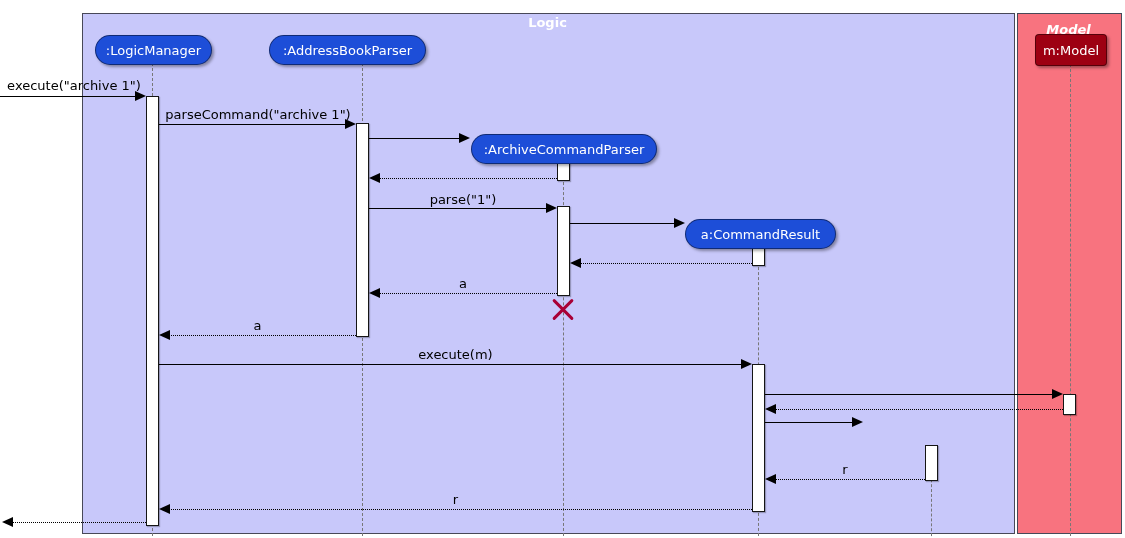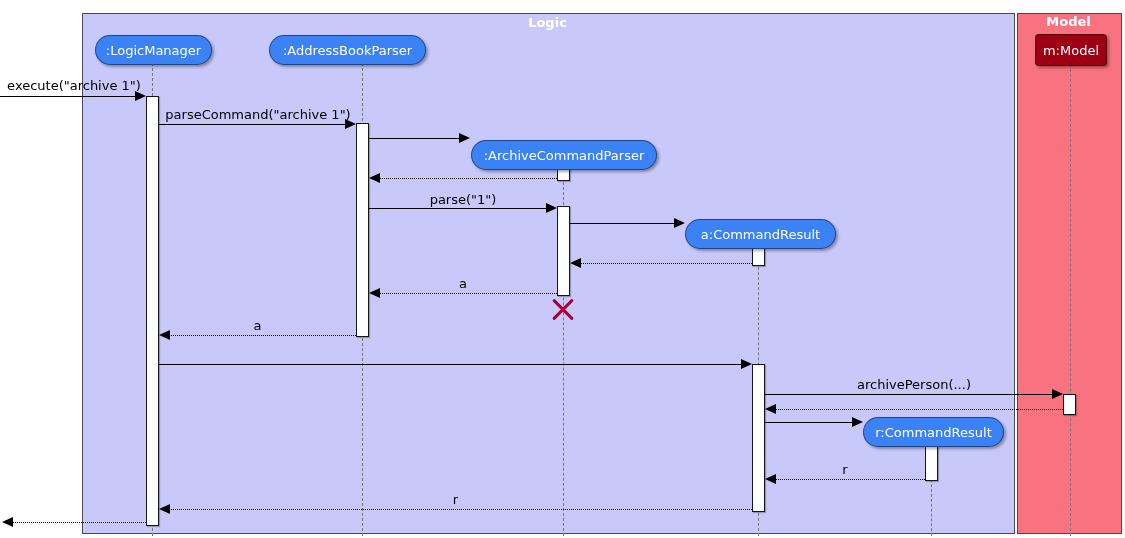--- a/index.html
+++ b/index.html
@@ -10,21 +10,21 @@
   .frame-title{position:absolute;text-align:center;font-weight:bold;color:#fff;font-size:13px;}
 
   .lifeline{position:absolute;width:0;border-left:1px dashed #777;}
 
   .activation{position:absolute;width:11px;background:#fff;border:1px solid #151515;
               box-shadow:1px 1px 1px rgba(0,0,0,0.25);}
 
   .participant{position:absolute;display:flex;align-items:center;justify-content:center;
                color:#fff;border-radius:4px;border:1px solid rgba(0,0,0,0.45);
                box-shadow:2px 2px 3px rgba(0,0,0,0.35);font-size:13px;white-space:nowrap;}
-  .participant.logic{background:#3b82f6;border-radius:15px;}
+  .participant.logic{background:#1d4ed8;border-radius:15px;}
   .participant.model{background:#9D0012;}
 
   .arrow{position:absolute;height:0;}
   .arrow .line{position:absolute;top:0;height:0;border-top:1px solid #000;}
   .arrow.dotted .line{border-top:1px dotted #000;}
   .arrow.to-right .line{left:0;right:9px;}
   .arrow.to-left  .line{left:9px;right:0;}
   .ah{position:absolute;top:-5px;width:0;height:0;
       border-top:5px solid transparent;border-bottom:5px solid transparent;}
   .ah.right{right:0;border-left:11px solid #000;}
@@ -39,21 +39,21 @@
   .destroy i.d2{transform:rotate(-45deg);}
 </style>
 </head>
 <body>
 
 <div id="canvas">
 
   <div class="frame" style="left:82px;top:5px;width:931px;height:519px;background:#C8C8FA;"></div>
   <div class="frame" style="left:1017px;top:5px;width:103px;height:519px;background:#F8737F;"></div>
   <div class="frame-title" style="left:82px;top:7px;width:931px;">Logic</div>
-  <div class="frame-title" style="left:1017px;top:6px;width:103px;">Model</div>
+  <div class="frame-title" style="left:1017px;top:14px;width:103px;font-style:italic;">Model</div>
 
   <div class="lifeline" style="left:152px;top:55px;height:478px;"></div>
   <div class="lifeline" style="left:362px;top:55px;height:478px;"></div>
   <div class="lifeline" style="left:563px;top:154px;height:379px;"></div>
   <div class="lifeline" style="left:758px;top:239px;height:294px;"></div>
   <div class="lifeline" style="left:931px;top:437px;height:96px;"></div>
   <div class="lifeline" style="left:1070px;top:56px;height:477px;"></div>
 
   <div class="activation" style="left:146px;top:88px;height:428px;"></div>
   <div class="activation" style="left:356px;top:115px;height:212px;"></div>
@@ -127,29 +127,28 @@
   <div class="arrow to-left dotted" style="left:2px;top:514px;width:144px;">
     <div class="line"></div>
       <div class="ah left"></div>
     </div>
 
   <div class="mlabel" style="left:4px;top:70px;width:140px;">execute("archive 1")</div>
   <div class="mlabel" style="left:160px;top:99px;width:196px;">parseCommand("archive 1")</div>
   <div class="mlabel" style="left:369px;top:184px;width:188px;">parse("1")</div>
   <div class="mlabel" style="left:369px;top:268px;width:188px;">a</div>
   <div class="mlabel" style="left:159px;top:310px;width:197px;">a</div>
-  <div class="mlabel" style="left:765px;top:369px;width:298px;">archivePerson(...)</div>
+  <div class="mlabel" style="left:159px;top:339px;width:593px;">execute(m)</div>
   <div class="mlabel" style="left:765px;top:454px;width:160px;">r</div>
   <div class="mlabel" style="left:159px;top:484px;width:593px;">r</div>
 
   <div class="participant logic" style="left:95px;top:27px;width:115px;height:28px;">:LogicManager</div>
   <div class="participant logic" style="left:269px;top:27px;width:155px;height:28px;">:AddressBookParser</div>
-  <div class="participant logic" style="left:471px;top:132px;width:184px;height:28px;">:ArchiveCommandParser</div>
+  <div class="participant logic" style="left:471px;top:126px;width:184px;height:28px;">:ArchiveCommandParser</div>
   <div class="participant logic" style="left:685px;top:211px;width:149px;height:28px;">a:CommandResult</div>
-  <div class="participant logic" style="left:863px;top:409px;width:139px;height:28px;">r:CommandResult</div>
   <div class="participant model" style="left:1035px;top:26px;width:70px;height:30px;">m:Model</div>
 
   <div class="destroy" style="left:550px;top:288px;">
     <i class="d1"></i>
       <i class="d2"></i>
   </div>
 
 </div>
 
 </body></html>

